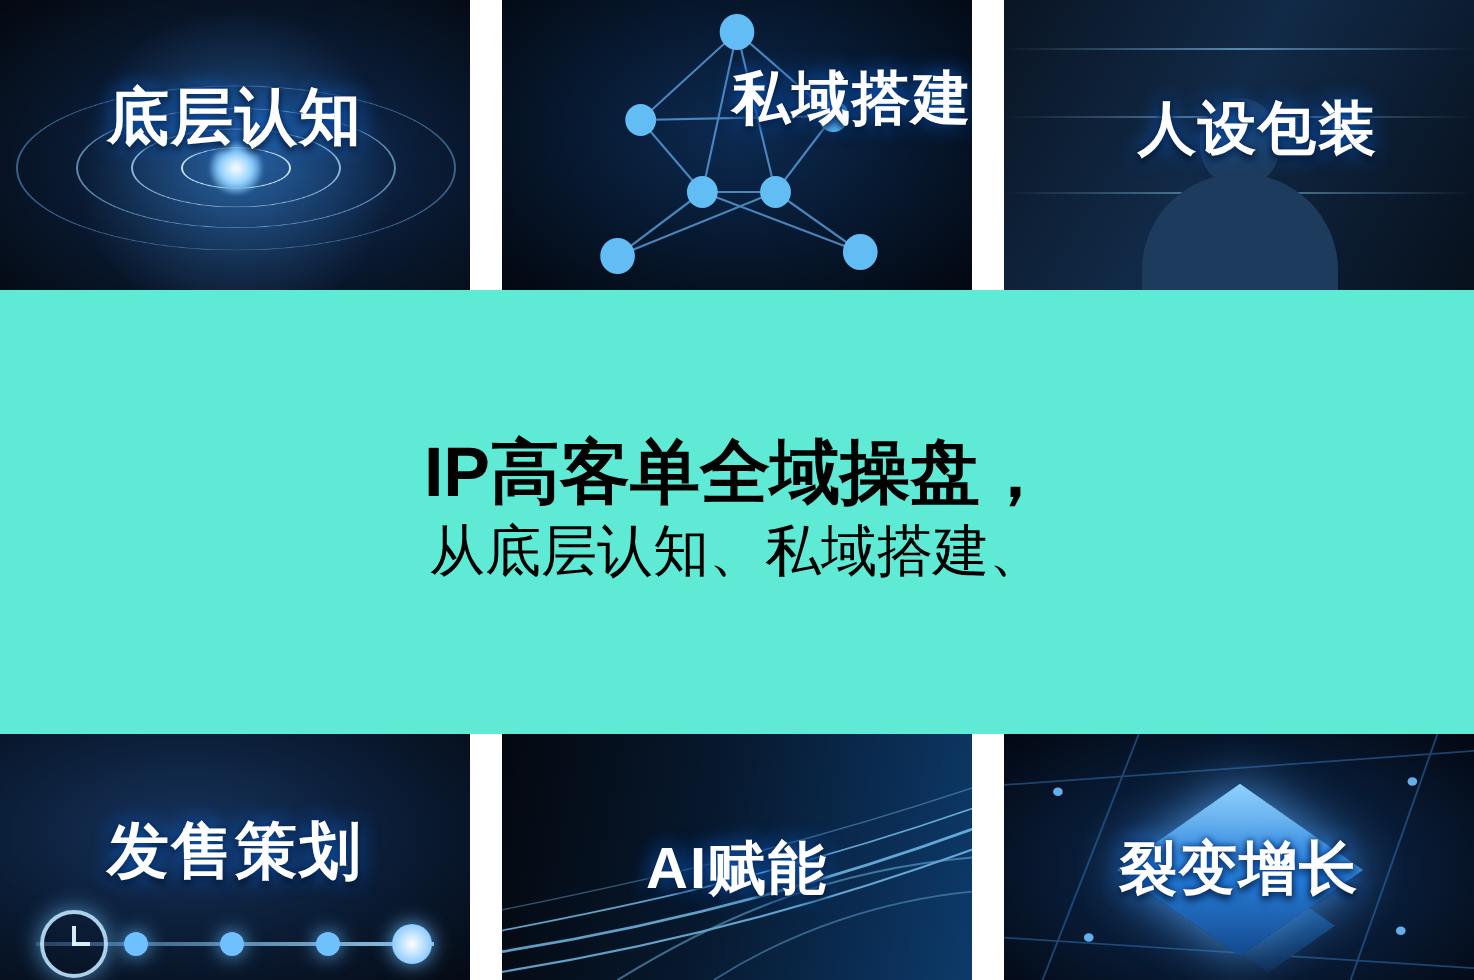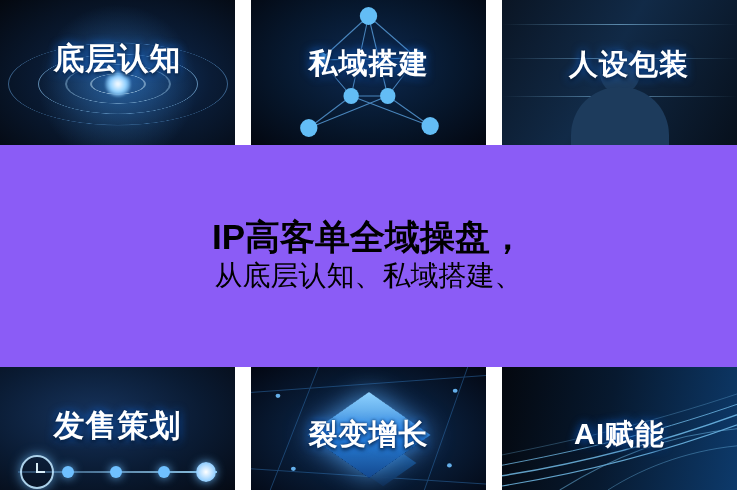--- a/index.html
+++ b/index.html
@@ -67,21 +67,21 @@
   }
   .t1 .glow {
     position: absolute; left: 0; top: 0; right: 0; bottom: 0;
     background: radial-gradient(circle at 50% 58%, rgba(80,170,255,.35) 0%, rgba(0,0,0,0) 55%);
   }
   .t1 .tile-label { top: 38px; font-size: 31px; }
 
   
   .t2 { background: radial-gradient(ellipse at 50% 45%, #0d2a52 0%, #071930 50%, #030710 100%); }
   .t2 svg { position: absolute; inset: 0; width: 100%; height: 100%; }
-  .t2 .tile-label { top: 44px; font-size: 29px; }
+  .t2 .tile-label { top: 30px; font-size: 29px; text-align: right; }
 
   
   .t3 { background: linear-gradient(120deg, #0a1524 0%, #112a47 45%, #07101c 100%); }
   .t3 .head {
     position: absolute; left: 50%; bottom: 52px;
     transform: translateX(-50%);
     width: 40px; height: 44px; border-radius: 50% 50% 45% 45%;
     background: #1d3b5c;
   }
   .t3 .body {
@@ -149,21 +149,21 @@
 
   
   .t6 { background: linear-gradient(100deg, #040a14 0%, #0a2votes 0%, #07192f 45%, #0c3460 100%); }
   .t6-bg { position: absolute; inset: 0; background: linear-gradient(100deg, #04080f 0%, #07192f 45%, #0d3a6b 100%); }
   .t6 svg { position: absolute; inset: 0; width: 100%; height: 100%; }
   .t6 .tile-label { top: 48px; font-size: 29px; }
 
   
   .center {
     flex: 1 1 auto;
-    background: #8b5cf6;
+    background: #5eead4;
     display: flex;
     flex-direction: column;
     align-items: center;
     justify-content: center;
     padding: 2px 0 4px;
   }
   .headline {
     color: #000000;
     font-weight: bold;
     font-size: 35px;
@@ -245,51 +245,51 @@
     <div class="tile t4">
       <div class="line"></div>
       <div class="clock"></div>
       <div class="dot d1"></div>
       <div class="dot d2"></div>
       <div class="dot d3"></div>
       <div class="dot d4"></div>
       <div class="tile-label">发售策划</div>
     </div>
 
-    <div class="tile t5">
-      <svg viewBox="0 0 244 145" preserveAspectRatio="none">
-        <g stroke="#2f6fae" stroke-width="1" opacity="0.55">
-          <line x1="0" y1="30" x2="244" y2="10"></line>
-          <line x1="0" y1="120" x2="244" y2="138"></line>
-          <line x1="20" y1="145" x2="70" y2="0"></line>
-          <line x1="180" y1="145" x2="225" y2="0"></line>
-        </g>
-        <g fill="#6fc0ff" opacity="0.9">
-          <circle cx="28" cy="34" r="2.5"></circle>
-          <circle cx="212" cy="28" r="2.5"></circle>
-          <circle cx="44" cy="120" r="2.5"></circle>
-          <circle cx="206" cy="116" r="2.5"></circle>
-        </g>
-      </svg>
-      <div class="cubewrap">
-        <div class="cube2"></div>
-        <div class="cube"></div>
-      </div>
-      <div class="tile-label">裂变增长</div>
-    </div>
-
     <div class="tile t6">
       <div class="t6-bg"></div>
       <svg viewBox="0 0 244 145" preserveAspectRatio="none">
         <g stroke="#7fd0ff" fill="none" opacity="0.75">
           <path d="M-10,130 C60,118 150,96 254,52" stroke-width="1.6"></path>
           <path d="M-10,142 C70,128 160,104 254,64" stroke-width="1.2"></path>
           <path d="M-10,118 C55,104 145,84 254,40" stroke-width="1"></path>
           <path d="M-10,106 C50,92 140,72 254,28" stroke-width="0.8" opacity="0.5"></path>
           <path d="M60,145 C110,110 170,78 254,72" stroke-width="1.2" opacity="0.6"></path>
           <path d="M110,145 C150,116 200,96 254,92" stroke-width="1" opacity="0.5"></path>
         </g>
       </svg>
       <div class="tile-label">AI赋能</div>
     </div>
+
+    <div class="tile t5">
+      <svg viewBox="0 0 244 145" preserveAspectRatio="none">
+        <g stroke="#2f6fae" stroke-width="1" opacity="0.55">
+          <line x1="0" y1="30" x2="244" y2="10"></line>
+          <line x1="0" y1="120" x2="244" y2="138"></line>
+          <line x1="20" y1="145" x2="70" y2="0"></line>
+          <line x1="180" y1="145" x2="225" y2="0"></line>
+        </g>
+        <g fill="#6fc0ff" opacity="0.9">
+          <circle cx="28" cy="34" r="2.5"></circle>
+          <circle cx="212" cy="28" r="2.5"></circle>
+          <circle cx="44" cy="120" r="2.5"></circle>
+          <circle cx="206" cy="116" r="2.5"></circle>
+        </g>
+      </svg>
+      <div class="cubewrap">
+        <div class="cube2"></div>
+        <div class="cube"></div>
+      </div>
+      <div class="tile-label">裂变增长</div>
+    </div>
   </div>
 
 </div>
 
 </body></html>

